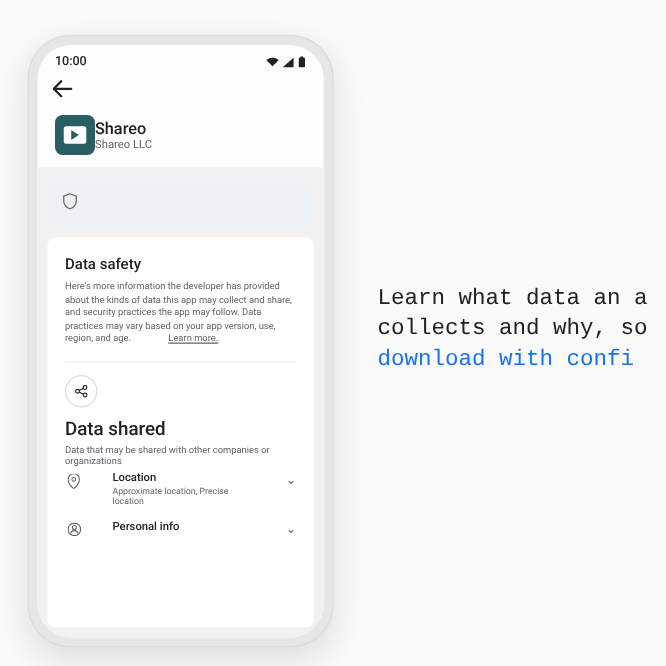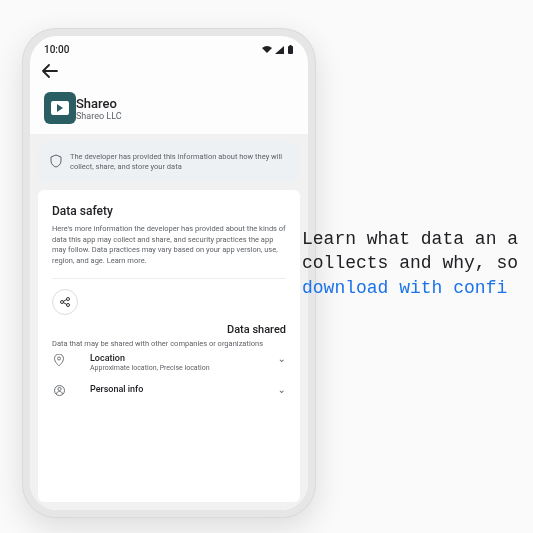--- a/index.html
+++ b/index.html
@@ -15,21 +15,21 @@
     position: relative;
     width: 533px;
     height: 533px;
     display: flex;
     align-items: center;
   }
   .phone {
     position: absolute;
     left: 22px;
     top: 28px;
-    width: 294px;
+    width: 245px;
     height: 490px;
     background: #e6e6e6;
     border-radius: 34px;
     padding: 8px;
     box-shadow: 0 10px 30px rgba(0,0,0,0.12), inset 0 0 0 1px rgba(0,0,0,0.05);
   }
   .screen {
     width: 100%;
     height: 100%;
     background: #fdfdfd;
@@ -127,42 +127,43 @@
     color: #202124;
     margin-bottom: 6px;
   }
   .card-desc {
     font-size: 7.5px;
     line-height: 1.4;
     color: #5f6368;
     margin-bottom: 4px;
   }
   .learn-more {
-    color: #5f6368;
+    text-decoration: underline;
+    color: #5f6368;
+    margin-left: 28px;
   }
   .divider {
     border: none;
     border-top: 1px solid #eee;
     margin: 12px 0 10px;
   }
   .share-circle {
     width: 26px; height: 26px;
     border: 1px solid #ddd;
     border-radius: 50%;
     display: flex;
     align-items: center;
     justify-content: center;
     margin-bottom: 8px;
   }
   .shared-title {
-    font-size: 11px;
+    font-size: 15px;
     font-weight: 500;
     color: #202124;
     margin-bottom: 3px;
-    text-align: right;
   }
   .shared-sub {
     font-size: 7.5px;
     color: #5f6368;
     line-height: 1.3;
   }
   .data-row {
     display: flex;
     align-items: flex-start;
     gap: 24px;
@@ -236,21 +237,20 @@
       </div>
 
       <div class="content">
 
         <div class="notice">
           <span class="shield">
             <svg width="12" height="14" viewBox="0 0 12 14">
                 <path d="M6 1 L11 3 V7 C11 10 8.5 12.5 6 13 C3.5 12.5 1 10 1 7 V3 Z" fill="none" stroke="#5f6368" stroke-width="1"></path>
               </svg>
           </span>
-          <div class="notice-text">The developer has provided this information about how they will collect, share, and store your data</div>
         </div>
 
         <div class="card">
           <h2>Data safety</h2>
           <p class="card-desc">
             <span>Here's more information the developer has provided about the kinds of data this app may collect and share, and security practices the app may follow. Data practices may vary based on your app version, use, region, and age.</span>
             <span class="learn-more">Learn more.</span>
           </p>
 
           <hr class="divider">

